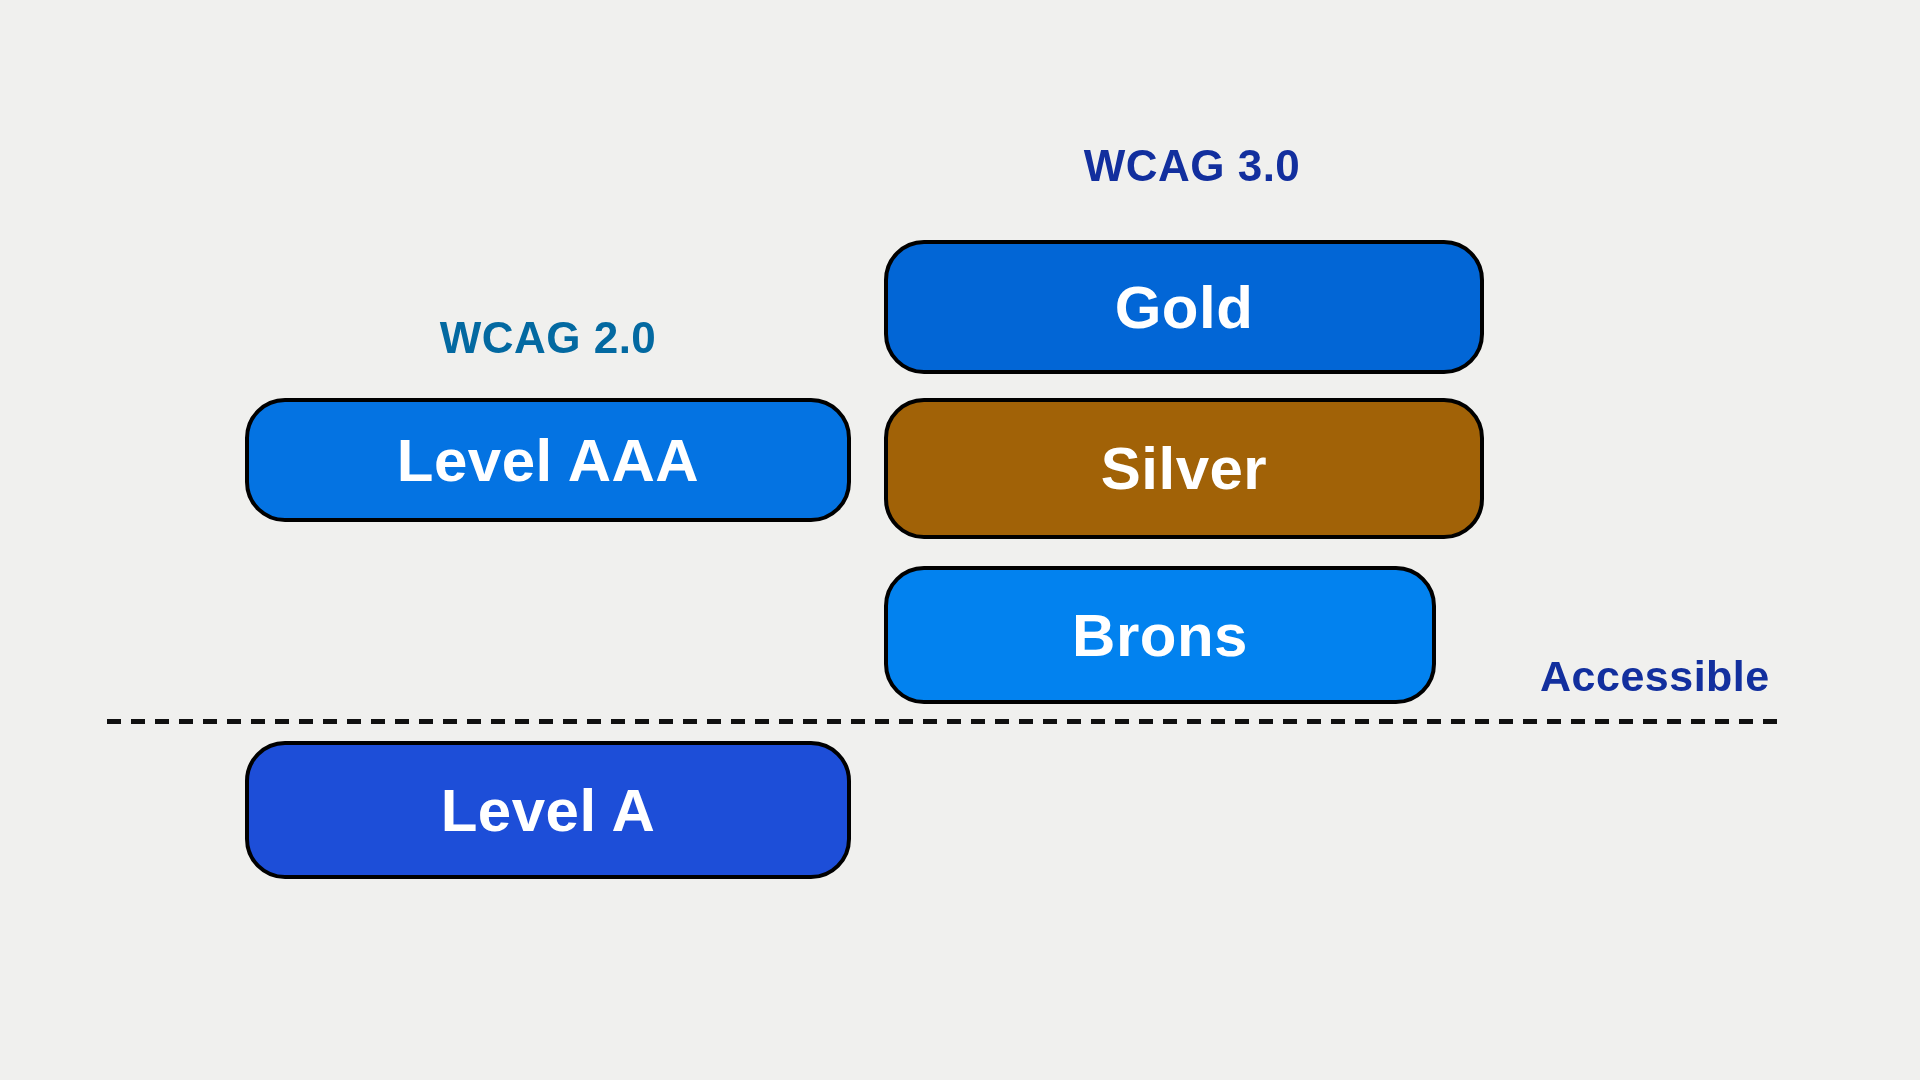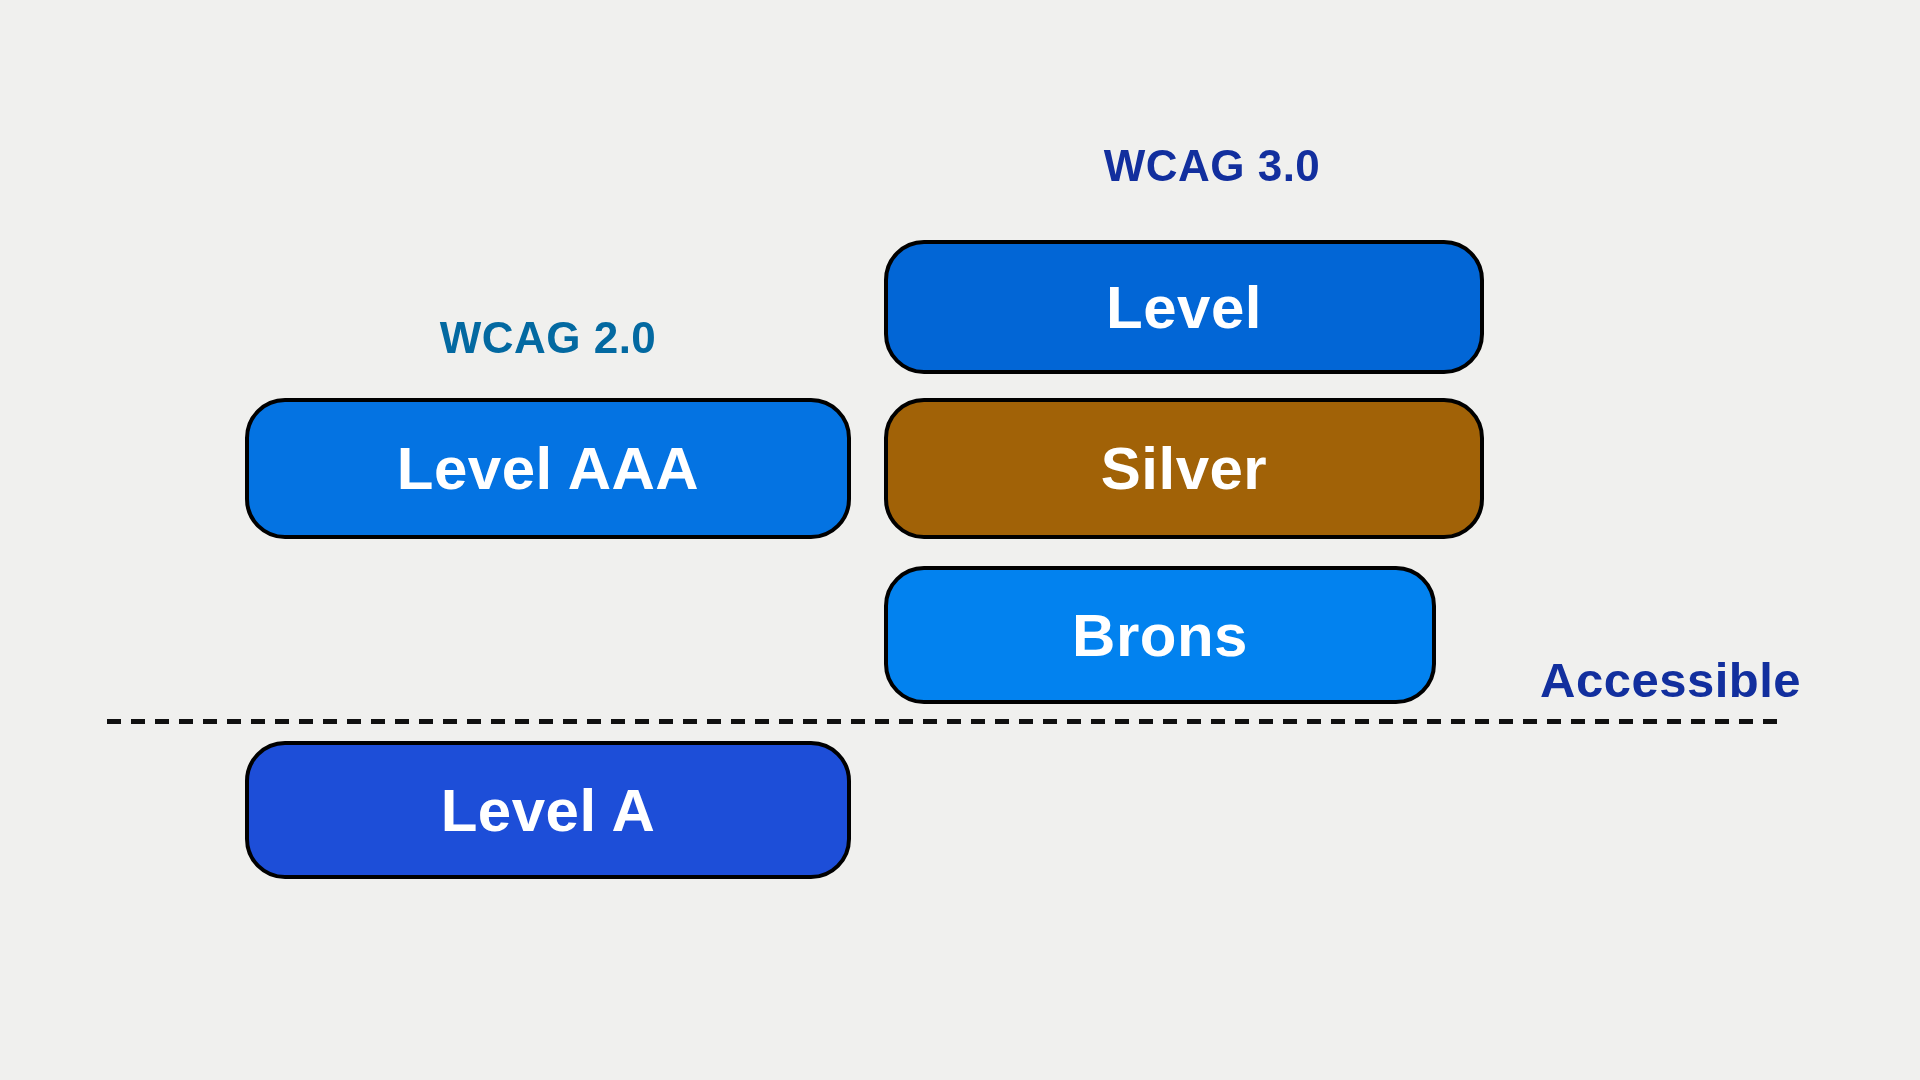--- a/index.html
+++ b/index.html
@@ -19,72 +19,72 @@
   }
   .col-header {
     position: absolute;
     text-align: center;
     font-size: 44px;
     font-weight: bold;
     letter-spacing: 0.5px;
     line-height: 52px;
   }
   .header-wcag20 { left: 245px; top: 312px; width: 606px; }
-  .header-wcag30 { left: 912px; top: 140px; width: 600px; }
+  .header-wcag30 { left: 892px; top: 140px; width: 600px; }
 
   .level-box {
     position: absolute;
     box-sizing: border-box;
     border: 4px solid;
     border-radius: 40px;
     display: flex;
     align-items: center;
     justify-content: center;
   }
   .level-box .box-label {
     color: #ffffff;
     font-size: 60px;
     font-weight: bold;
     letter-spacing: 0.5px;
   }
   .box-gold   { left: 884px; top: 240px; width: 600px; height: 134px; }
-  .box-aaa    { left: 245px; top: 398px; width: 606px; height: 141px; }
+  .box-aaa    { left: 245px; top: 398px; width: 606px; height: 124px; }
   .box-silver { left: 884px; top: 398px; width: 600px; height: 141px; }
   .box-aa     { left: 245px; top: 566px; width: 606px; height: 138px; }
   .box-brons  { left: 884px; top: 566px; width: 552px; height: 138px; }
   .box-a      { left: 245px; top: 741px; width: 606px; height: 138px; }
 
   .threshold-line {
     position: absolute;
     left: 107px;
     top: 719px;
     width: 1676px;
     height: 5px;
   }
   .threshold-label {
     position: absolute;
     left: 1540px;
     top: 652px;
-    font-size: 49px;
+    font-size: 43px;
     font-weight: bold;
     letter-spacing: 0.5px;
     white-space: nowrap;
   }
 </style>
 </head>
 <body>
 
 <div class="canvas" style="background-color: rgb(240, 240, 238);">
 
   <div class="col-header header-wcag20" style="color: #0369a1;">WCAG 2.0</div>
 
   <div class="col-header header-wcag30" style="color: rgb(18, 47, 158);">WCAG 3.0</div>
 
   <div class="level-box box-gold" style="background-color: rgb(2, 102, 214);">
-    <span class="box-label">Level</span>
+    <span class="box-label">Gold</span>
   </div>
 
   <div class="level-box box-silver" style="background-color: #a16207;">
     <span class="box-label">Silver</span>
   </div>
 
   <div class="level-box box-brons" style="background-color: rgb(2, 130, 239);">
     <span class="box-label">Brons</span>
   </div>
 

